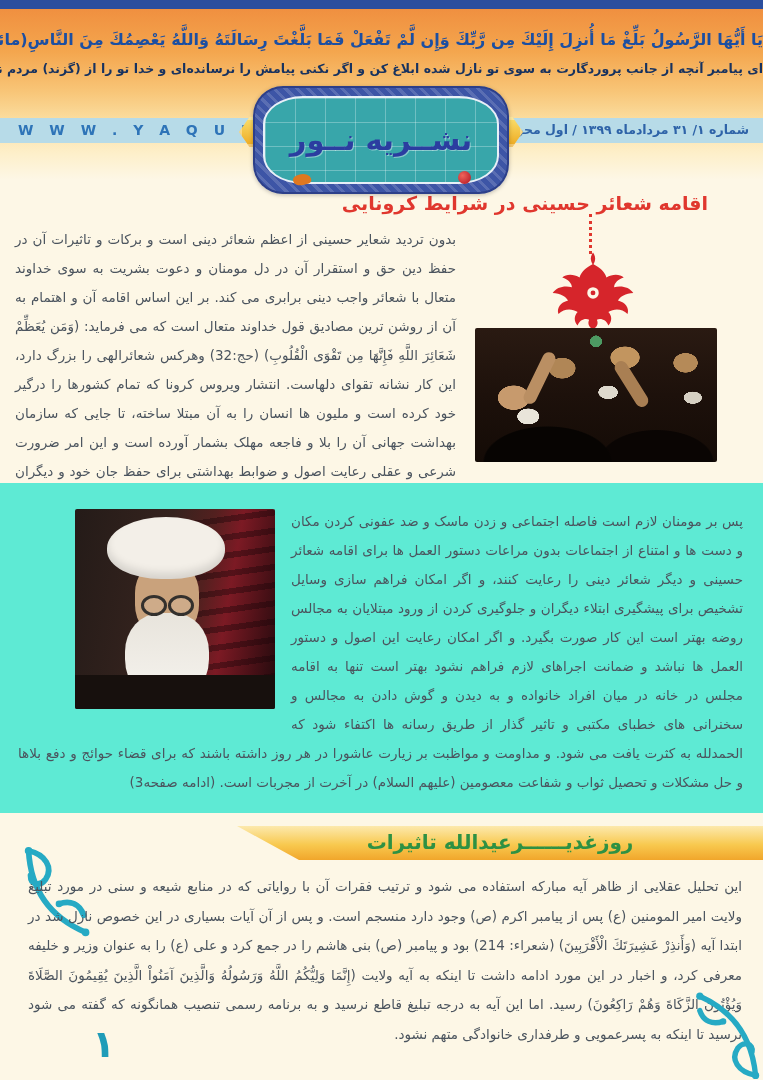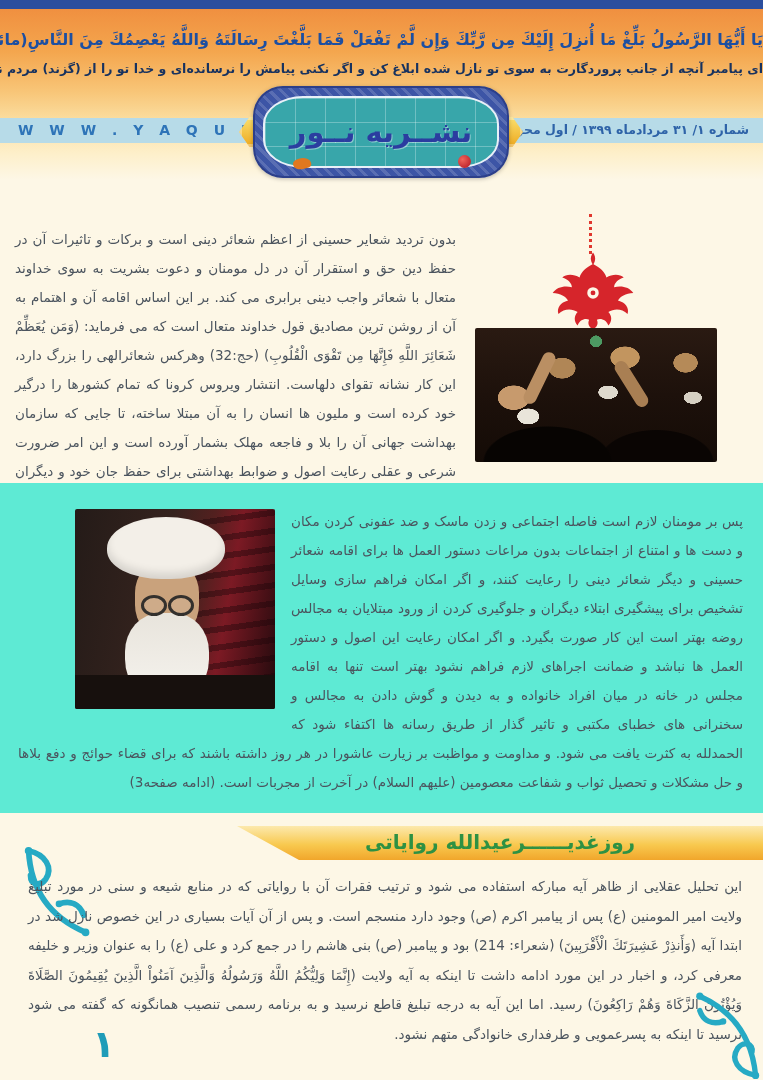--- a/index.html
+++ b/index.html
@@ -14,21 +14,21 @@
      font-weight:bold;color:#1c4fa2;direction:rtl;white-space:nowrap;}
   .verse-fa{position:absolute;top:61px;left:0;width:763px;text-align:center;font-size:12.5px;
      font-weight:bold;color:#17325f;direction:rtl;white-space:nowrap;}
   .band{position:absolute;top:118px;left:0;width:763px;height:25px;background:#b7dbe8;}
   .url{position:absolute;top:122px;left:18px;font-size:14px;font-weight:bold;
      letter-spacing:5.5px;color:#2e74b8;}
   .issue{position:absolute;top:122px;right:14px;font-size:12.5px;font-weight:bold;
      color:#2e63a8;direction:rtl;}
 
   
-  .medallion{position:absolute;top:86px;left:253px;width:256px;height:92px;z-index:5;}
+  .medallion{position:absolute;top:86px;left:253px;width:256px;height:108px;z-index:5;}
   .med-outer{position:absolute;inset:0;background:#3d55a6;border-radius:30px;
      background-image:repeating-linear-gradient(45deg,rgba(255,255,255,.15) 0 3px,transparent 3px 8px);
      box-shadow:inset 0 0 0 2px #2c3f8a,0 1px 4px rgba(0,0,0,.25);}
   .med-inner{position:absolute;inset:10px;background:#38a6aa;border-radius:40px/28px;
      border:2px solid #e8f0f8;
      background-image:linear-gradient(rgba(255,255,255,.28) 1.5px,transparent 1.5px),
                       linear-gradient(90deg,rgba(255,255,255,.28) 1.5px,transparent 1.5px);
      background-size:30px 24px;display:flex;align-items:center;justify-content:center;}
   .med-title{font-size:29px;font-weight:bold;color:#2b3da0;direction:rtl;
      text-shadow:1px 1px 0 rgba(255,255,255,.4);}
@@ -120,20 +120,24 @@
     <div class="gem gl"></div>
     <div class="gem gr"></div>
     <div class="med-outer"></div>
     <div class="med-inner">
       <span class="med-title">نشــریه نــور</span>
     </div>
     <div class="bird"></div>
     <div class="pome"></div>
   </div>
 
+  <div class="a1-titlerow">
+    <span class="a1-title">اقامه شعائر حسینی در شرایط کرونایی</span>
+    <span class="a1-dots"></span>
+  </div>
   <div class="a1-stem"></div>
   <svg class="damask" width="96" height="78" viewBox="0 0 100 80">
     <g fill="#d6252b">
       <path d="M50 0 C47 4 47 8 50 13 C53 8 53 4 50 0Z"></path>
       <path d="M50 12 C42 16 38 20 36 26 C30 22 22 22 18 26 C24 28 28 32 28 36 C20 34 12 36 8 42 C16 42 22 46 24 50 C16 52 12 58 14 64 C20 58 28 58 34 62 C30 66 30 72 34 76 C36 70 42 68 46 70 C44 74 46 78 50 80 C54 78 56 74 54 70 C58 68 64 70 66 76 C70 72 70 66 66 62 C72 58 80 58 86 64 C88 58 84 52 76 50 C78 46 84 42 92 42 C88 36 80 34 72 36 C72 32 76 28 82 26 C78 22 70 22 64 26 C62 20 58 16 50 12Z"></path>
     </g>
     <circle cx="50" cy="42" r="6" fill="#fdf7e6"></circle>
     <circle cx="50" cy="42" r="2.5" fill="#d6252b"></circle>
   </svg>
   <div class="para para1">بدون تردید شعایر حسینی از اعظم شعائر دینی است و برکات و تاثیرات آن در حفظ دین حق و استقرار آن در دل مومنان و دعوت بشریت به سوی خداوند متعال با شعائر واجب دینی برابری می کند. بر این اساس اقامه آن و اهتمام به آن از روشن ترین مصادیق قول خداوند متعال است که می فرماید: (وَمَن یُعَظِّمْ شَعَائِرَ اللَّهِ فَإِنَّهَا مِن تَقْوَی الْقُلُوبِ) (حج:32) وهرکس شعائرالهی را بزرگ دارد، این کار نشانه تقوای دلهاست. انتشار ویروس کرونا که تمام کشورها را درگیر خود کرده است و ملیون ها انسان را به آن مبتلا ساخته، تا جایی که سازمان بهداشت جهانی آن را بلا و فاجعه مهلک بشمار آورده است و این امر ضرورت شرعی و عقلی رعایت اصول و ضوابط بهداشتی برای حفظ جان خود و دیگران و جلوگیری از انتشار آن ویروس را می طلبد.</div>
@@ -159,21 +163,21 @@
       <path d="M8 6 C26 10 34 24 26 36 C20 44 10 42 10 32"></path>
       <path d="M40 62 C52 58 62 62 66 74"></path>
     </g>
     <g fill="#26aac4">
         <circle cx="8" cy="6" r="4"></circle>
         <circle cx="68" cy="92" r="4"></circle>
         <circle cx="40" cy="62" r="3.5"></circle>
       </g>
   </svg>
   <div class="banner">
-    <div class="banner-title">روزغدیــــــرعیدالله روایاتی</div>
+    <div class="banner-title">روزغدیــــــرعیدالله تاثیرات</div>
   </div>
   <div class="para para3">این تحلیل عقلایی از ظاهر آیه مبارکه استفاده می شود و ترتیب فقرات آن با روایاتی که در منابع شیعه و سنی در مورد تبلیغ ولایت امیر المومنین (ع) پس از پیامبر اکرم (ص) وجود دارد منسجم است. و پس از آن آیات بسیاری در این خصوص نازل شد در ابتدا آیه (وَأَنذِرْ عَشِیرَتَكَ الْأَقْرَبِینَ) (شعراء: 214) بود و پیامبر (ص) بنی هاشم را در جمع کرد و علی (ع) را به عنوان وزیر و خلیفه معرفی کرد، و اخبار در این مورد ادامه داشت تا اینکه به آیه ولایت (إِنَّمَا وَلِیُّكُمُ اللَّهُ وَرَسُولُهُ وَالَّذِینَ آمَنُواْ الَّذِینَ یُقِیمُونَ الصَّلَاةَ وَیُؤْتُونَ الزَّكَاةَ وَهُمْ رَاكِعُونَ) رسید. اما این آیه به درجه تبلیغ قاطع نرسید و به برنامه رسمی تنصیب همانگونه که گفته می شود نرسید تا اینکه به پسرعمویی و طرفداری خانوادگی متهم نشود.</div>
 
   <div class="pagenum">۱</div>
   <svg class="fl-br" width="72" height="92" viewBox="0 0 80 100">
     <g fill="none" stroke="#26aac4" stroke-width="6" stroke-linecap="round">
       <path d="M74 96 C70 55 50 25 12 8"></path>
       <path d="M74 96 C54 92 46 78 54 66 C60 58 72 60 70 70"></path>
       <path d="M38 36 C26 40 16 36 12 24"></path>
     </g>

